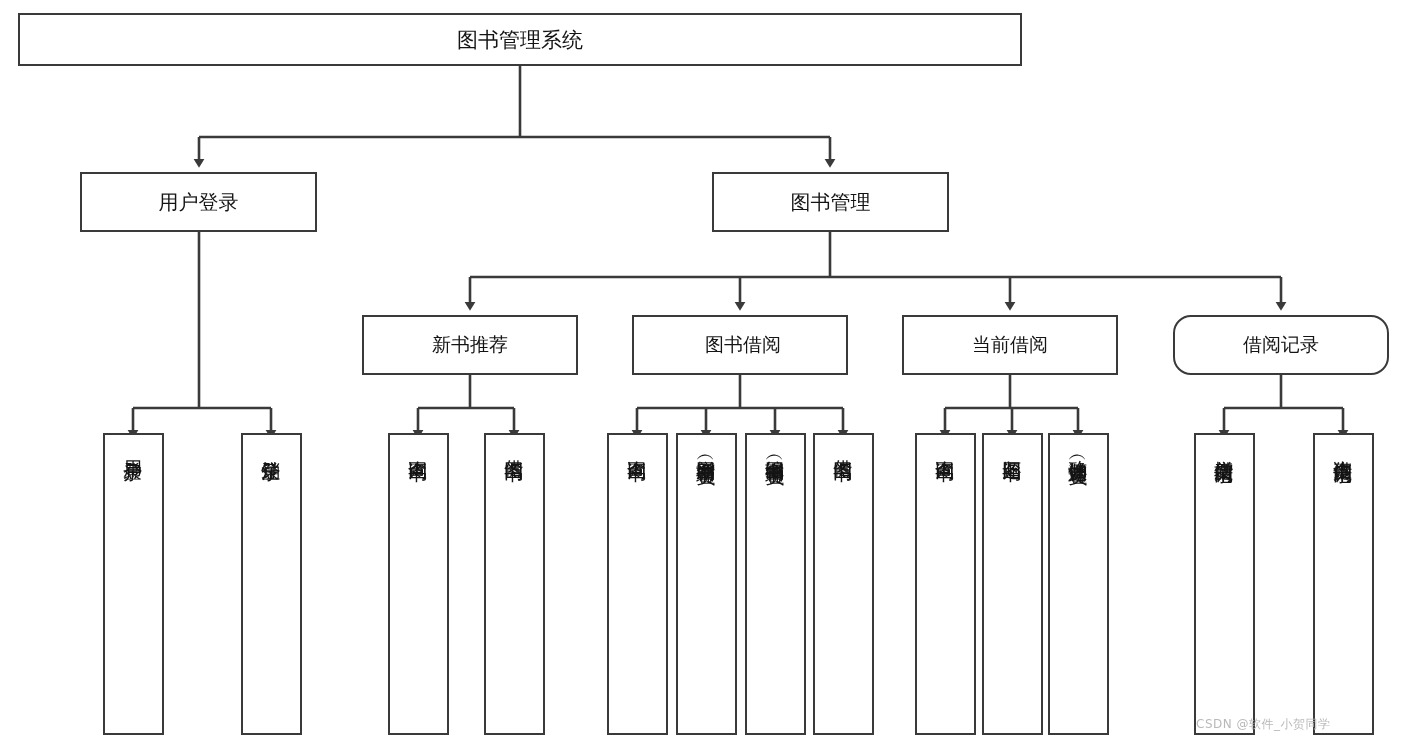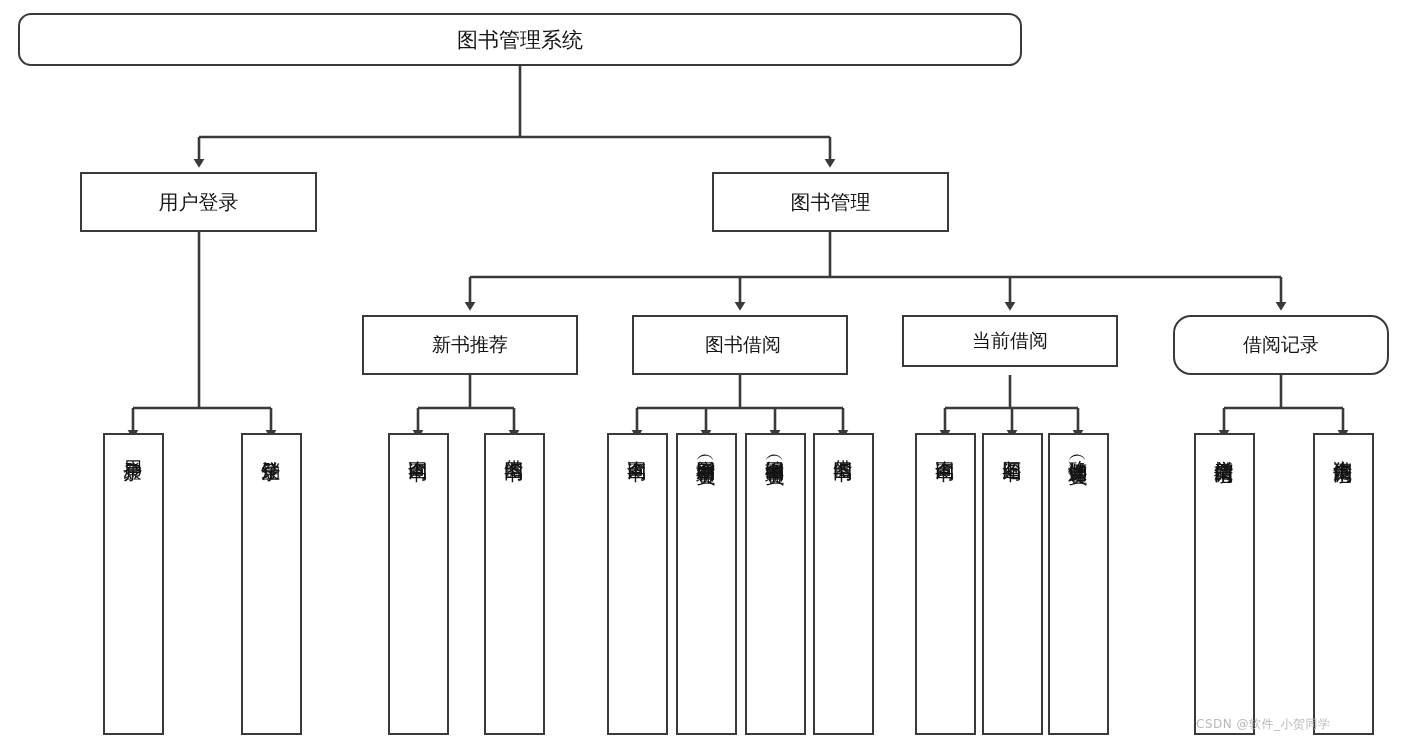--- a/index.html
+++ b/index.html
@@ -3,21 +3,21 @@
 <meta charset="utf-8">
 <style>
   html,body{margin:0;padding:0;background:#ffffff;}
   body{width:1405px;height:747px;overflow:hidden;
        font-family:"DejaVu Sans","Liberation Sans",sans-serif;}
   #stage{position:relative;width:1405px;height:747px;background:#fff;}
   svg#wires{position:absolute;left:0;top:0;width:1405px;height:747px;}
   .node{position:absolute;box-sizing:border-box;background:#ffffff;
         border:2px solid #3a3a3a;display:flex;align-items:center;
         justify-content:center;color:#141414;}
-  .node.root{font-size:21px;border-radius:13px;}
+  .node.root{font-size:21px;}
   .node.lvl1{font-size:20px;}
   .node.lvl2{font-size:19px;}
   .node.leaf{font-size:19px;padding:10px 2px;align-items:flex-start;}
   .vtext{writing-mode:vertical-rl;text-orientation:upright;
          line-height:1.18;letter-spacing:1px;text-align:center;
          white-space:nowrap;}
   .watermark{position:absolute;font-size:12px;color:#b9b9b9;
              white-space:nowrap;letter-spacing:.5px;}
 </style>
 </head>
@@ -85,21 +85,21 @@
   <div class="node lvl1" style="left:712px;top:172px;width:237px;height:60px;">
     <span>图书管理</span>
   </div>
 
   <div class="node lvl2" style="left:362px;top:315px;width:216px;height:60px;">
     <span>新书推荐</span>
   </div>
   <div class="node lvl2" style="left:632px;top:315px;width:216px;height:60px;padding-left:6px;">
     <span>图书借阅</span>
   </div>
-  <div class="node lvl2" style="left:902px;top:315px;width:216px;height:52px;">
+  <div class="node lvl2" style="left:902px;top:315px;width:216px;height:60px;">
     <span>当前借阅</span>
   </div>
   <div class="node lvl2" style="left:1173px;top:315px;width:216px;height:60px;border-radius:18px;">
     <span>借阅记录</span>
   </div>
 
   <div class="node leaf" style="left:103px;top:433px;width:61px;height:302px;">
     <span class="vtext">用户登录</span>
   </div>
   <div class="node leaf" style="left:241px;top:433px;width:61px;height:302px;">

